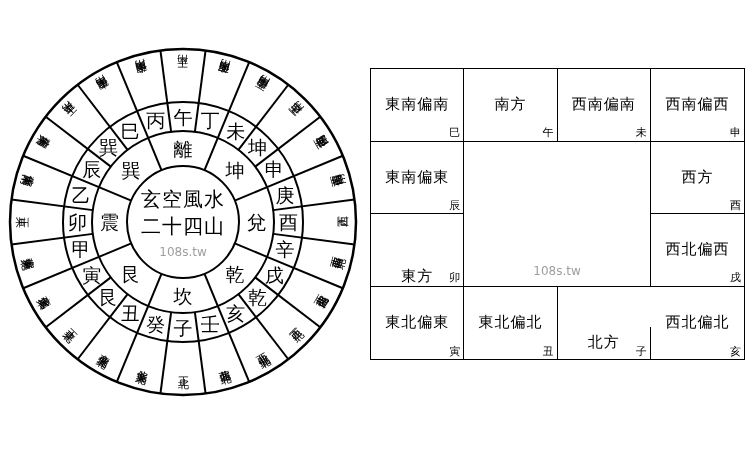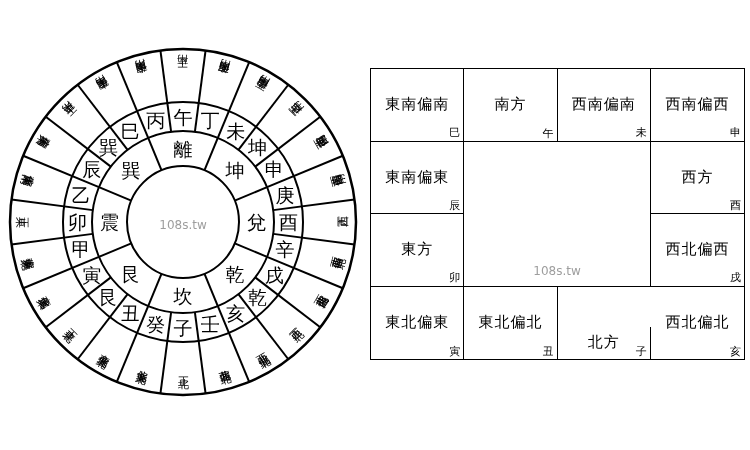--- a/index.html
+++ b/index.html
@@ -141,53 +141,55 @@
         <div class="tri-label" style="left: 234.972px; top: 170.028px;">坤</div>
         <div class="tri-label" style="left: 256.5px; top: 222px;">兌</div>
         <div class="tri-label" style="left: 234.972px; top: 273.972px;">乾</div>
         <div class="tri-label" style="left: 183px; top: 295.5px;">坎</div>
         <div class="tri-label" style="left: 131.028px; top: 273.972px;">艮</div>
         <div class="tri-label" style="left: 109.5px; top: 222px;">震</div>
         <div class="tri-label" style="left: 131.028px; top: 170.028px;">巽</div>
       </div>
 
     <div class="compass-center">
+      <div class="t">玄空風水</div>
+      <div class="t">二十四山</div>
       <div class="watermark">108s.tw</div>
     </div>
   </div>
 
   <div class="ptable" id="ptable">
     <div class="tcenter">
       <div class="watermark">108s.tw</div>
     </div>
   <div class="pcell" style="grid-area: 1 / 1;">
         <span class="dname">東南偏南</span>
         <span class="branch">巳</span>
       </div>
-      <div class="pcell" style="grid-area: 1 / 2; font-family: Liberation Serif, serif;">
+      <div class="pcell" style="grid-area: 1 / 2;">
         <span class="dname">南方</span>
         <span class="branch">午</span>
       </div>
       <div class="pcell" style="grid-area: 1 / 3;">
         <span class="dname">西南偏南</span>
         <span class="branch">未</span>
       </div>
       <div class="pcell last-col" style="grid-area: 1 / 4;">
         <span class="dname">西南偏西</span>
         <span class="branch">申</span>
       </div>
       <div class="pcell" style="grid-area: 2 / 1;">
         <span class="dname">東南偏東</span>
         <span class="branch">辰</span>
       </div>
       <div class="pcell last-col" style="grid-area: 2 / 4;">
         <span class="dname">西方</span>
         <span class="branch">酉</span>
       </div>
-      <div class="pcell" style="grid-area: 3 / 1;">
+      <div class="pcell" style="grid-area: 3 / 1; align-items: flex-end;">
         <span class="dname">東方</span>
         <span class="branch">卯</span>
       </div>
       <div class="pcell last-col" style="grid-area: 3 / 4;">
         <span class="dname">西北偏西</span>
         <span class="branch">戌</span>
       </div>
       <div class="pcell last-row" style="grid-area: 4 / 1;">
         <span class="dname">東北偏東</span>
         <span class="branch">寅</span>

